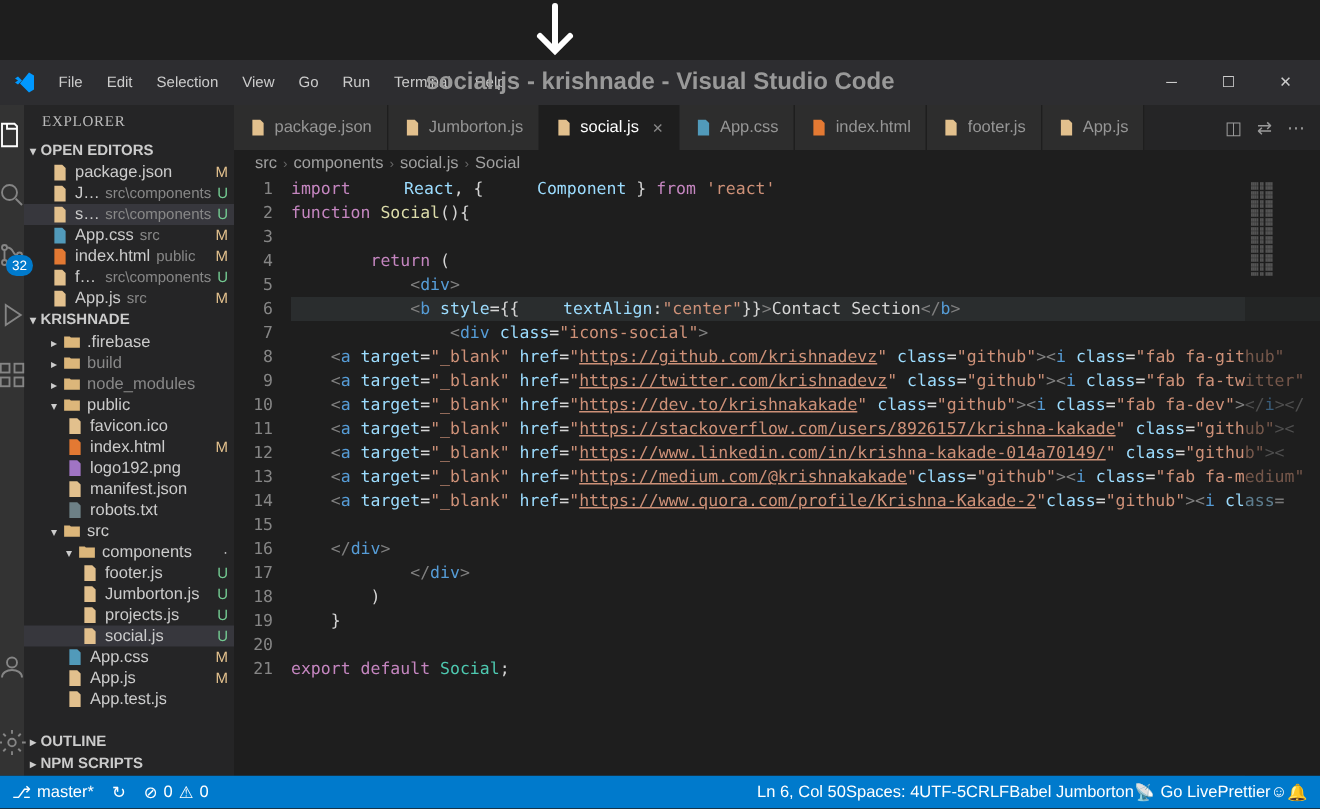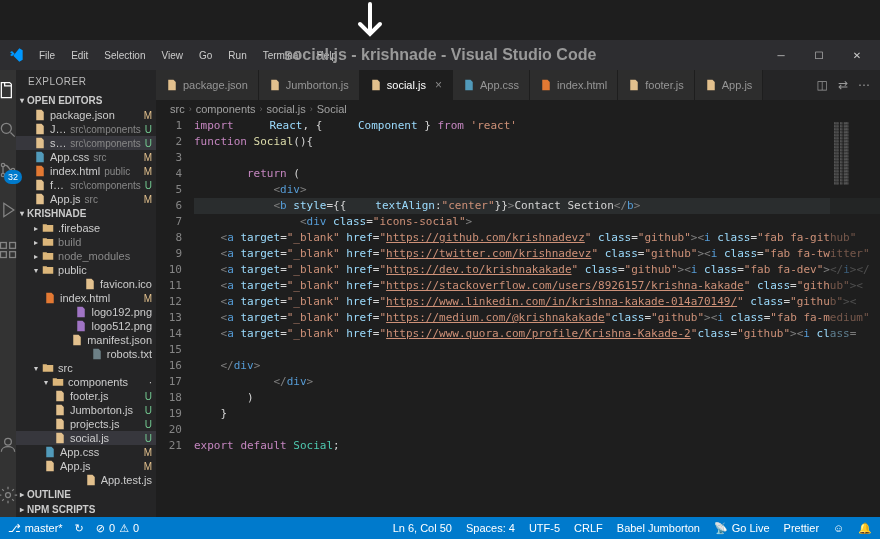--- a/index.html
+++ b/index.html
@@ -13,26 +13,26 @@
 .win-controls { margin-left: auto; display: flex; gap: 8px; }
 .win-controls div { width: 30px; height: 20px; display: flex; align-items: center; justify-content: center; color: #ccc; font-size: 10px; }
 .main { display: flex; height: calc(100% - 30px - 22px - 40px); }
 .activity-bar { width: 16px; background: #333333; display: flex; flex-direction: column; align-items: center; padding-top: 8px; gap: 16px; position: relative; }
 .activity-bar .ab-icon { width: 24px; height: 24px; display: flex; align-items: center; justify-content: center; color: #858585; position: relative; }
 .activity-bar .ab-icon.active { color: #fff; }
 .activity-bar .ab-icon.active::before { content: ''; position: absolute; left: -8px; top: -4px; width: 2px; height: 32px; background: #fff; }
 .badge { position: absolute; bottom: -2px; right: -2px; background: #007acc; color: #fff; border-radius: 8px; font-size: 9px; padding: 0 4px; min-width: 14px; text-align: center; line-height: 14px; }
 .activity-bar .bottom { margin-top: auto; margin-bottom: 10px; }
 .sidebar { width: 140px; background: #252526; display: flex; flex-direction: column; font-size: 11px; overflow: hidden; }
-.sidebar-title { padding: 6px 12px; font-size: 10px; letter-spacing: 0.5px; color: #bbbbbb; }
+.sidebar-title { padding: 6px 12px; font-size: 10px; letter-spacing: 0.5px; color: #bbbbbb; font-family: Liberation Serif, serif; }
 .section-header { padding: 2px 4px; font-size: 10px; font-weight: 600; color: #ccc; display: flex; align-items: center; gap: 3px; cursor: pointer; }
 .section-header .chev { font-size: 8px; }
 .tree { padding-left: 0; }
 .tree-item { display: flex; align-items: center; padding: 1px 4px 1px 18px; gap: 4px; color: #ccc; cursor: pointer; white-space: nowrap; overflow: hidden; }
-.tree-item.indent1 { padding-left: 28px; justify-content: flex-end; }
+.tree-item.indent1 { padding-left: 28px; }
 .tree-item.indent2 { padding-left: 38px; }
 .tree-item.selected { background: #37373d; }
 .tree-item .meta { margin-left: auto; font-size: 10px; }
 .tree-item.m .meta { color: #e2c08d; }
 .tree-item.u .meta { color: #73c991; }
 .tree-item .fname { overflow: hidden; text-overflow: ellipsis; }
 .tree-item .dim { color: #888; font-size: 10px; }
 .file-icon { width: 12px; height: 12px; flex-shrink: 0; }
 .folder-chev { font-size: 8px; color: #ccc; }
 .editor-area { flex: 1; display: flex; flex-direction: column; background: #1e1e1e; position: relative; overflow: hidden; }
@@ -45,21 +45,21 @@
 .breadcrumb .sep { color: #666; font-size: 9px; }
 .code-area { flex: 1; display: flex; font-family: Consolas, monospace; font-size: 11px; overflow: hidden; position: relative; }
 .gutter { width: 38px; text-align: right; padding-right: 12px; color: #858585; user-select: none; }
 .gutter div { height: 16px; line-height: 16px; }
 .code-content { flex: 1; white-space: pre; line-height: 16px; color: #d4d4d4; overflow: hidden; }
 .code-content .line { height: 16px; }
 .code-content .line.hl { background: #2a2d2e; }
 .minimap { position: absolute; right: 0; top: 0; width: 50px; height: 100%; background: #1e1e1e; opacity: 0.5; }
 .minimap-content { padding: 4px; font-size: 2px; line-height: 3px; color: #888; white-space: pre; }
 .statusbar { height: 22px; background: #007acc; color: #fff; display: flex; align-items: center; font-size: 11px; padding: 0 8px; gap: 12px; }
-.statusbar .right { margin-left: auto; display: flex; gap: 14px; }
+.statusbar .right { margin-left: auto; display: flex; }
 .statusbar span { display: flex; align-items: center; gap: 4px; }
 
 .kw { color: #c586c0; }
 .fn { color: #dcdcaa; }
 .str { color: #ce9178; }
 .cls { color: #4ec9b0; }
 .pun { color: #d4d4d4; }
 .tag { color: #808080; }
 .tagn { color: #569cd6; }
 .attr { color: #9cdcfe; }
@@ -254,26 +254,20 @@
             <path fill="#e37933" d="M3 1h7l3 3v11H3z"></path>
           </svg>
           <span class="fname">index.html</span>
           <span class="meta">M</span>
         </div>
         <div class="tree-item indent1 ">
           <svg class="file-icon" viewBox="0 0 16 16">
             <path fill="#a074c4" d="M3 1h7l3 3v11H3z"></path>
           </svg>
           <span class="fname">logo192.png</span>
-        </div>
-        <div class="tree-item indent1 ">
-          <svg class="file-icon" viewBox="0 0 16 16">
-            <path fill="#a074c4" d="M3 1h7l3 3v11H3z"></path>
-          </svg>
-          <span class="fname">logo512.png</span>
         </div>
         <div class="tree-item indent1 ">
           <svg class="file-icon" viewBox="0 0 16 16">
             <path fill="#e2c08d" d="M3 1h7l3 3v11H3z"></path>
           </svg>
           <span class="fname">manifest.json</span>
         </div>
         <div class="tree-item indent1 ">
           <svg class="file-icon" viewBox="0 0 16 16">
             <path fill="#6d8086" d="M3 1h7l3 3v11H3z"></path>

